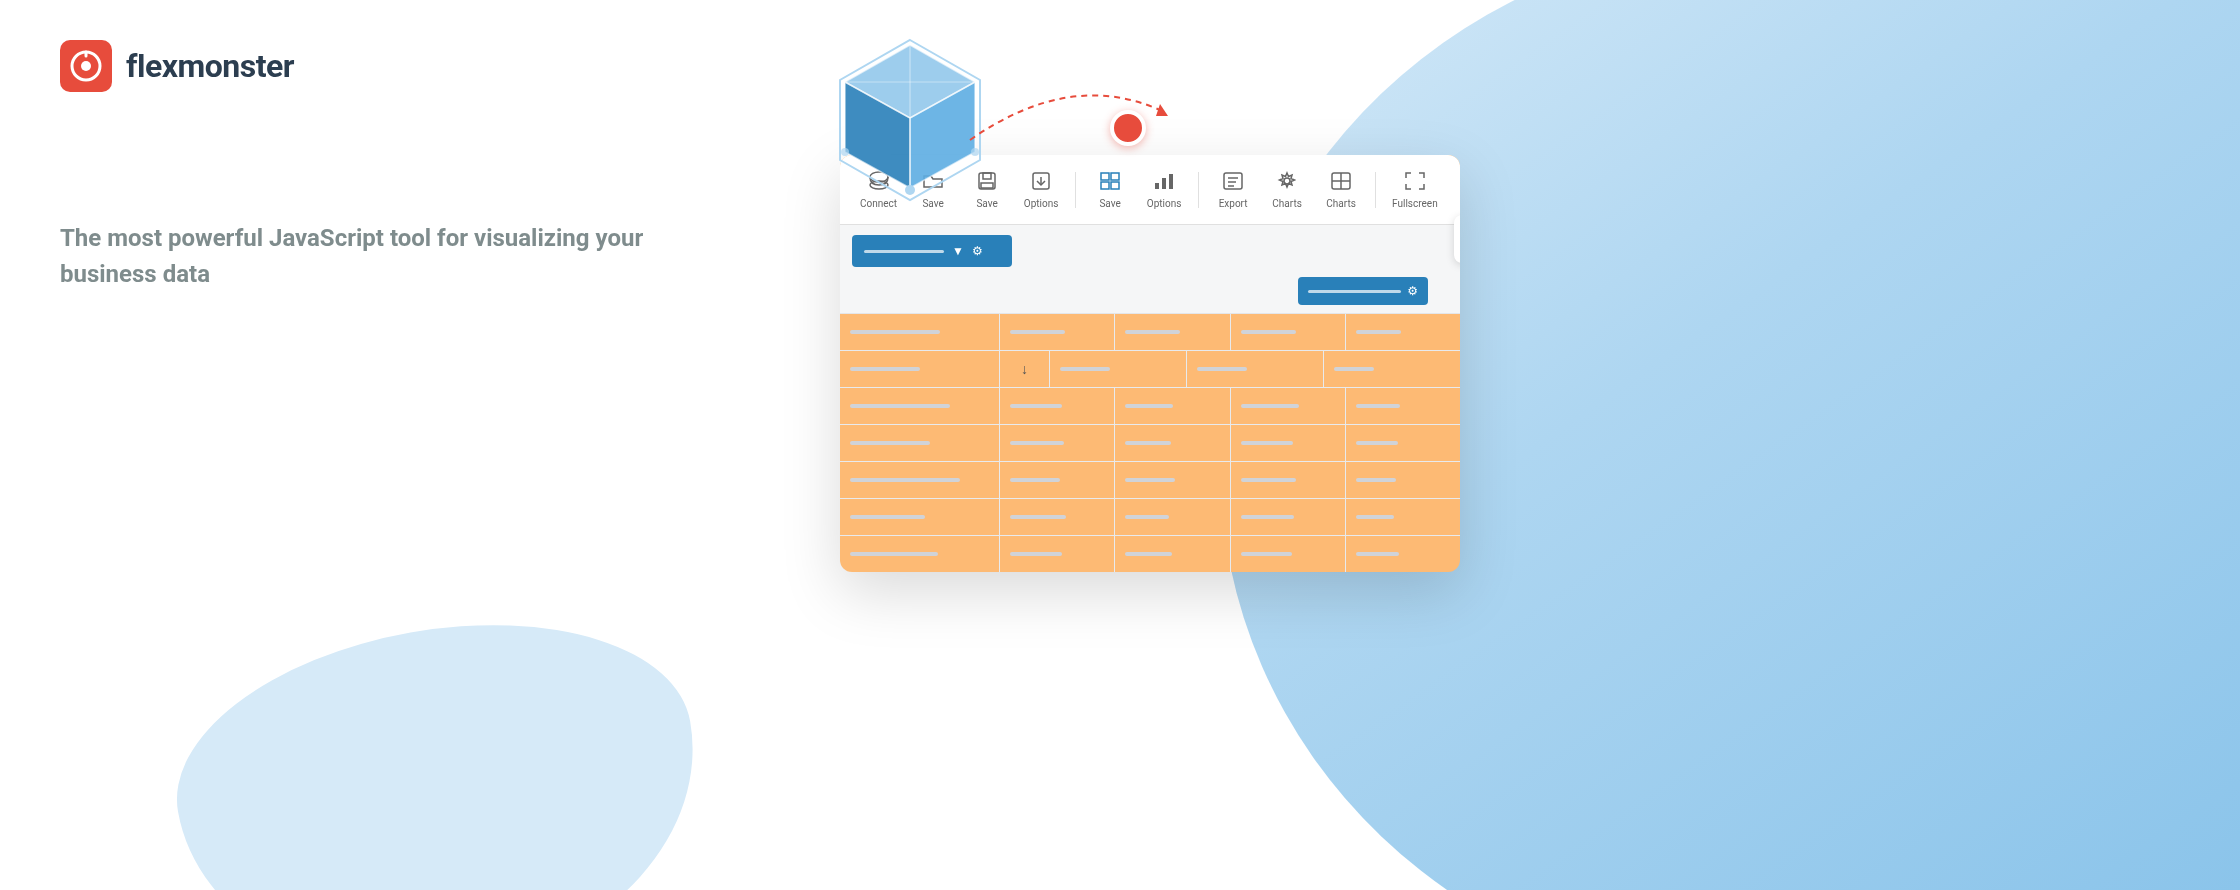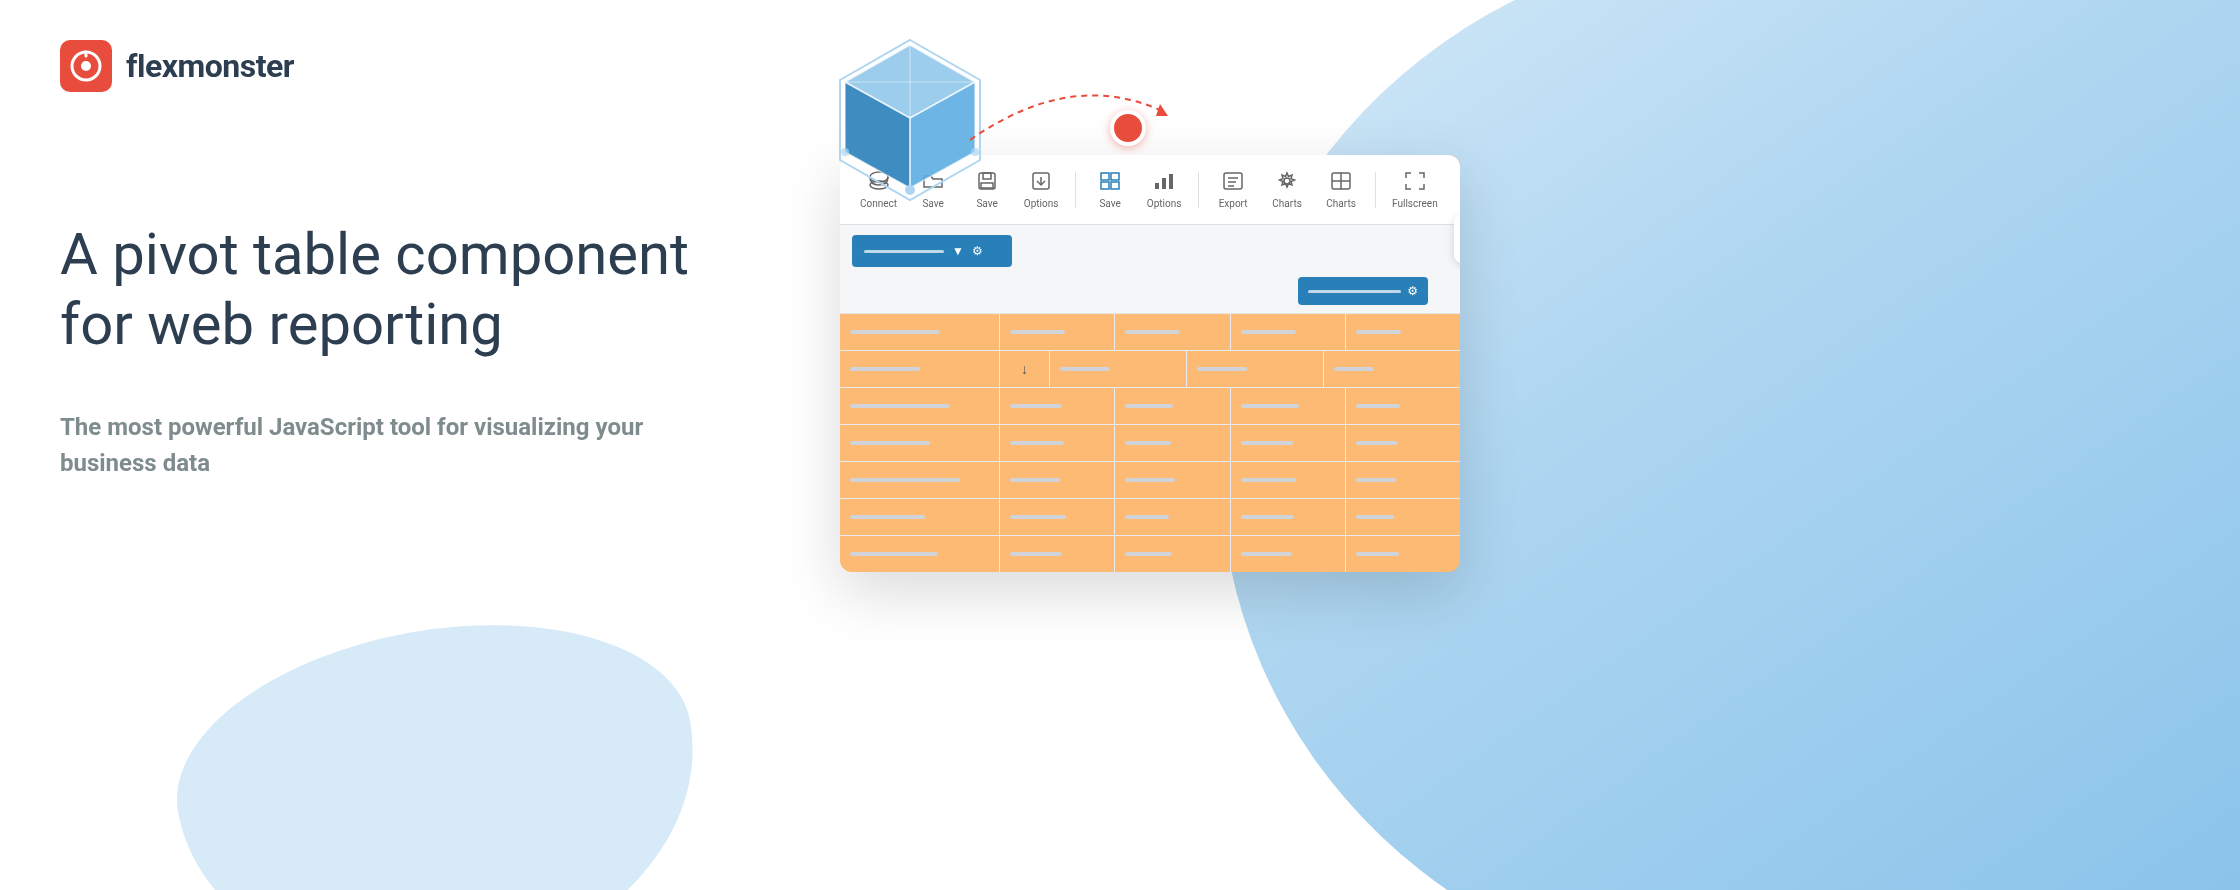--- a/index.html
+++ b/index.html
@@ -307,21 +307,20 @@
   <svg class="logo-icon" viewBox="0 0 52 52" xmlns="http://www.w3.org/2000/svg">
     <rect width="52" height="52" rx="10" fill="#e74c3c"></rect>
     <circle cx="26" cy="26" r="14" fill="none" stroke="white" stroke-width="3"></circle>
     <circle cx="26" cy="26" r="5" fill="white"></circle>
     <line x1="26" y1="12" x2="26" y2="16" stroke="white" stroke-width="3" stroke-linecap="round"></line>
   </svg>
   <span class="logo-text">flexmonster</span>
 </div>
 
 <div class="hero-content">
-  <h1 class="hero-title">A pivot table component<br>for web reporting</h1>
   <p class="hero-subtitle">The most powerful JavaScript tool for visualizing your<br>business data</p>
 </div>
 
 <div class="cube-container">
   <svg width="180" height="190" viewBox="0 0 180 190" xmlns="http://www.w3.org/2000/svg">
 
     <polygon points="90,10 160,50 160,130 90,170 20,130 20,50" fill="none" stroke="#aed6f1" stroke-width="2"></polygon>
 
     <polygon points="90,15 155,52 90,88 25,52" fill="#85c1e9" opacity="0.8"></polygon>
 

